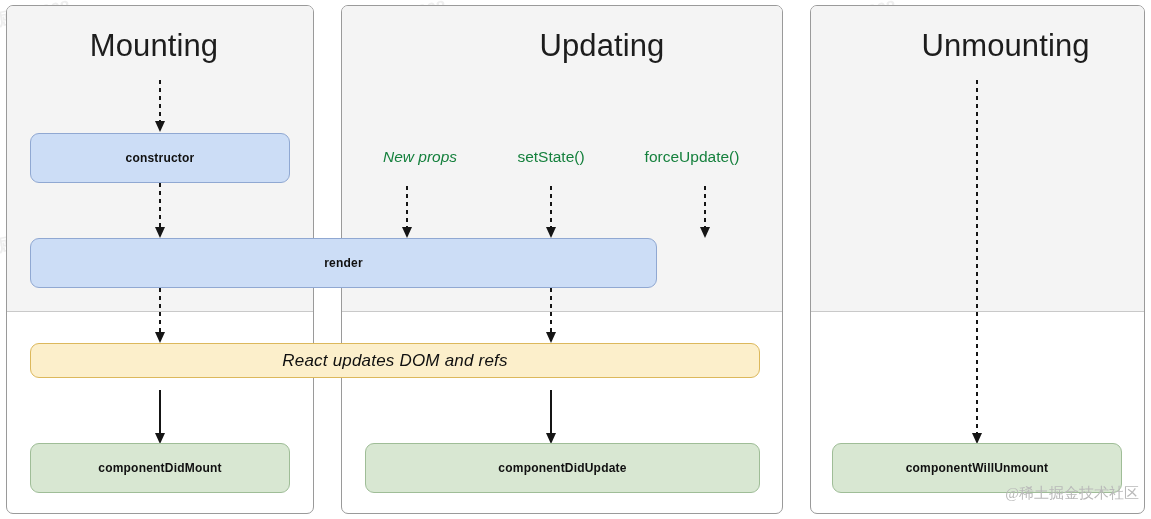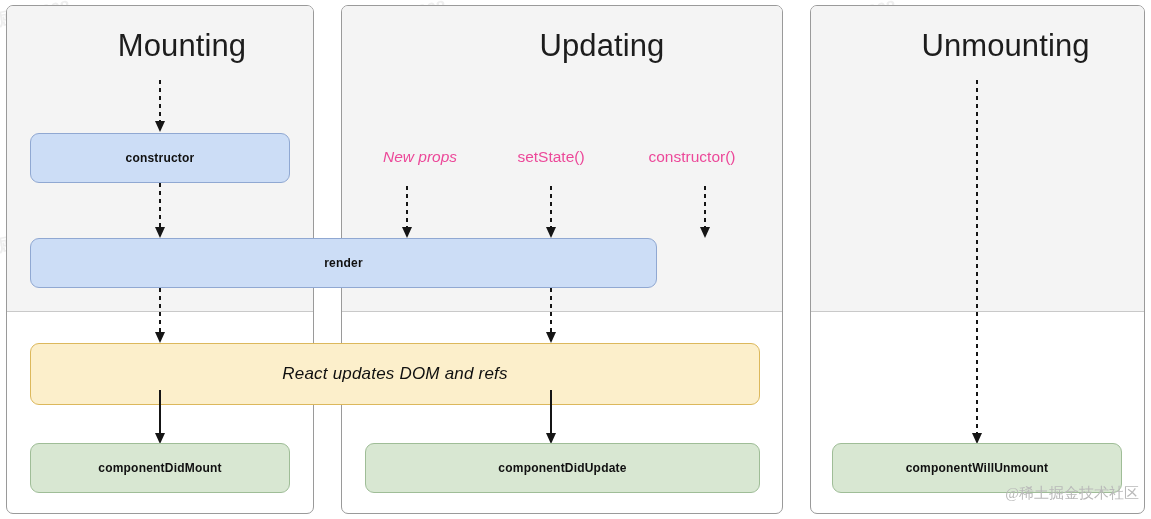--- a/index.html
+++ b/index.html
@@ -77,21 +77,21 @@
     border: 1.5px solid #9fbd97;
     color: #101010;
     font-weight: bold;
   }
 
   
   .trigger {
     position: absolute;
     text-align: center;
     font-size: 15.5px;
-    color: #ec4899;
+    color: #15803d;
     white-space: nowrap;
     transform: translateX(-50%);
   }
   .trigger.italic { font-style: italic; }
 
   
   .arrow {
     position: absolute;
     width: 0;
     transform: translateX(-50%);
@@ -156,21 +156,21 @@
   <div class="wm" style="left:370px; top:228px;">掘金 8908</div>
   <div class="wm" style="left:560px; top:348px;">掘金 8908</div>
   <div class="wm" style="left:820px; top:2px;">掘金 8908</div>
   <div class="wm" style="left:1000px;top:118px;">掘金 8908</div>
   <div class="wm" style="left:820px; top:228px;">掘金 8908</div>
   <div class="wm" style="left:1000px;top:348px;">掘金 8908</div>
 
   <div class="panel" style="left:6px; top:5px; width:308px; height:509px;">
     <div class="panel-top" style="height:306px;"></div>
   </div>
-  <div class="panel-title" style="left:6px; width:296px; top:28px;margin-left:28px;">Mounting</div>
+  <div class="panel-title" style="left:6px; width:296px; top:28px;">Mounting</div>
 
   <div class="panel" style="left:341px; top:5px; width:442px; height:509px;">
     <div class="panel-top" style="height:306px;"></div>
   </div>
   <div class="panel-title" style="left:341px; width:522px; top:28px;">Updating</div>
 
   <div class="panel" style="left:810px; top:5px; width:335px; height:509px;">
     <div class="panel-top" style="height:306px;"></div>
   </div>
   <div class="panel-title" style="left:810px; width:335px; top:28px;padding-left:28px;">Unmounting</div>
@@ -182,21 +182,21 @@
 
   <div class="node blue" style="left:30px; top:133px; width:260px; height:50px;">constructor</div>
 
   <div class="arrow dashed" style="left:160px; top:183px; height:55px;">
     <div class="shaft" style="height:44px;"></div>
     <div class="head" style="top:44px;"></div>
   </div>
 
   <div class="trigger italic" style="left:420px; top:148px;">New props</div>
   <div class="trigger" style="left:551px; top:148px;">setState()</div>
-  <div class="trigger" style="left:692px; top:148px;">constructor()</div>
+  <div class="trigger" style="left:692px; top:148px;">forceUpdate()</div>
 
   <div class="arrow dashed" style="left:407px; top:186px; height:52px;">
     <div class="shaft" style="height:41px;"></div>
     <div class="head" style="top:41px;"></div>
   </div>
   <div class="arrow dashed" style="left:551px; top:186px; height:52px;">
     <div class="shaft" style="height:41px;"></div>
     <div class="head" style="top:41px;"></div>
   </div>
   <div class="arrow dashed" style="left:705px; top:186px; height:52px;">
@@ -208,21 +208,21 @@
 
   <div class="arrow dashed" style="left:160px; top:288px; height:55px;">
     <div class="shaft" style="height:44px;"></div>
     <div class="head" style="top:44px;"></div>
   </div>
   <div class="arrow dashed" style="left:551px; top:288px; height:55px;">
     <div class="shaft" style="height:44px;"></div>
     <div class="head" style="top:44px;"></div>
   </div>
 
-  <div class="node yellow" style="left:30px; top:343px; width:730px; height:62px;">React updates DOM and refs</div>
+  <div class="node yellow" style="left:30px; top:343px; width:730px; height:35px;">React updates DOM and refs</div>
 
   <div class="arrow solid" style="left:160px; top:390px; height:54px;">
     <div class="shaft" style="height:43px;"></div>
     <div class="head" style="top:43px;"></div>
   </div>
   <div class="arrow solid" style="left:551px; top:390px; height:54px;">
     <div class="shaft" style="height:43px;"></div>
     <div class="head" style="top:43px;"></div>
   </div>
 

